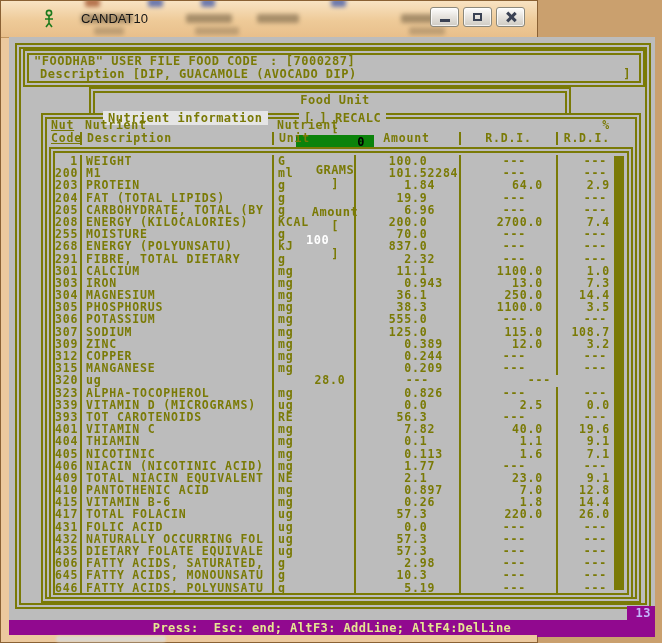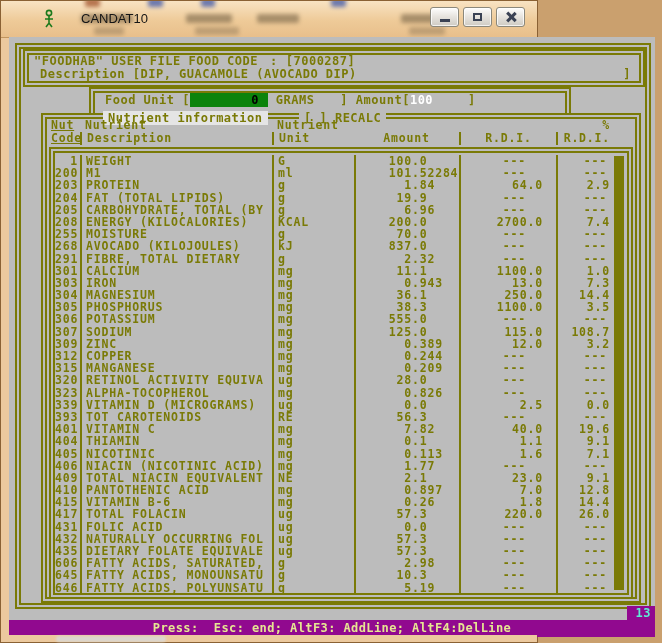--- a/index.html
+++ b/index.html
@@ -25,21 +25,21 @@
   .client{position:absolute;left:8px;top:36px;width:646px;height:600px;background:#bcbcbc;
     color:#7a7a06;font-weight:bold;}
   .dbox{position:absolute;border:6px double #7a7a06;box-sizing:border-box;}
   #outerbox{left:6px;top:6px;width:636px;height:566px;}
   #hdrbox{left:14px;top:12px;width:622px;height:38px;font-size:12px;letter-spacing:.5px;}
   .hline{height:13px;line-height:13px;white-space:pre;padding-left:5px;display:flex;}
   .ml12{margin-left:12px;} .ml8{margin-left:8px;text-align:right;}
   .fieldwrap{display:flex;flex:1;white-space:pre;}
   .spacer{flex:1;}
   #fubox{left:80px;top:50px;width:482px;height:26px;border-bottom:none;font-size:12px;letter-spacing:.5px;}
-  .fuline{display:flex;line-height:14px;padding-left:10px;white-space:pre;align-items:center;height:14px;margin-top:0px;}
+  .fuline{display:flex;line-height:14px;padding-left:10px;white-space:pre;align-items:center;height:14px;margin-top:0px;flex-direction:column;}
   .gfield{display:inline-block;width:78px;background:#0b830b;color:#000;text-align:right;padding-right:9px;box-sizing:border-box;}
   .gapA{display:inline-block;width:26px;}
   .amtfield{display:inline-block;width:58px;color:#ffffff;}
   #nutbox{left:32px;top:76px;width:600px;height:490px;}
   .box-label{position:absolute;top:-8px;left:8px;background:#e5e5e5;padding:0 5px;font-size:12px;
     letter-spacing:.5px;line-height:14px;white-space:pre;margin-left:48px;}
   .recalc{position:absolute;top:-8px;left:252px;background:#bcbcbc;padding:0 5px;font-size:12px;
     letter-spacing:.5px;line-height:14px;white-space:pre;}
   
   #thead{position:absolute;left:38px;top:82px;width:572px;font-size:11.5px;letter-spacing:.8px;}
@@ -58,21 +58,21 @@
   .c{text-align:right;padding-right:2px;}
   .d,.u{border-left:2px solid #7a7a06;padding-left:4px;}
   .a{border-left:2px solid #7a7a06;display:flex;}
   .int{display:inline-block;width:56px;text-align:right;}
   .r{border-left:2px solid #7a7a06;text-align:right;padding-right:13px;}
   .r.dash{padding-right:30px;}
   .p{border-left:2px solid #7a7a06;text-align:right;padding-right:2px;}
   .p.dash{padding-right:5px;}
   .vscroll{position:absolute;right:3px;top:3px;bottom:3px;width:10px;background:#7a7a06;}
   
-  .row-ind{position:absolute;right:0;top:569px;width:28px;height:14px;background:#91098f;color:#5eead4;
+  .row-ind{position:absolute;right:0;top:569px;width:28px;height:14px;background:#91098f;color:#c4b5fd;
     text-align:right;padding-right:4px;font-size:12px;line-height:14px;box-sizing:border-box;letter-spacing:.5px;}
   .statusbar{position:absolute;left:0;bottom:0;width:100%;height:17px;background:#91098f;color:#e6e692;
     font-size:12px;font-weight:bold;text-align:center;line-height:17px;letter-spacing:.4px;white-space:pre;}
   .bottomstrip{position:absolute;left:0;bottom:0;width:100%;height:7px;background:#ecc99e;}
   .bottom-blob{position:absolute;left:55px;bottom:0px;width:110px;height:6px;background:#d9d9d6;
     border-radius:3px;filter:blur(1px);opacity:.85;}
 </style>
 </head>
 <body>
 
@@ -213,21 +213,21 @@
           <div class="trow">
             <span class="cell c">255</span>
             <span class="cell d">MOISTURE</span>
             <span class="cell u">g</span>
             <span class="cell a"><span class="int">70</span><span class="frac">.0</span></span>
             <span class="cell r dash">---</span>
             <span class="cell p dash">---</span>
           </div>
           <div class="trow">
             <span class="cell c">268</span>
-            <span class="cell d">AVOCADO (KILOJOULES)</span>
+            <span class="cell d">ENERGY (POLYUNSATU)</span>
             <span class="cell u">kJ</span>
             <span class="cell a"><span class="int">837</span><span class="frac">.0</span></span>
             <span class="cell r dash">---</span>
             <span class="cell p dash">---</span>
           </div>
           <div class="trow">
             <span class="cell c">291</span>
             <span class="cell d">FIBRE, TOTAL DIETARY</span>
             <span class="cell u">g</span>
             <span class="cell a"><span class="int">2</span><span class="frac">.32</span></span>
@@ -301,21 +301,20 @@
           <div class="trow">
             <span class="cell c">315</span>
             <span class="cell d">MANGANESE</span>
             <span class="cell u">mg</span>
             <span class="cell a"><span class="int">0</span><span class="frac">.209</span></span>
             <span class="cell r dash">---</span>
             <span class="cell p dash">---</span>
           </div>
           <div class="trow">
             <span class="cell c">320</span>
-            <span class="cell d">RETINOL ACTIVITY EQUIVA</span>
             <span class="cell u">ug</span>
             <span class="cell a"><span class="int">28</span><span class="frac">.0</span></span>
             <span class="cell r dash">---</span>
             <span class="cell p dash">---</span>
           </div>
           <div class="trow">
             <span class="cell c">323</span>
             <span class="cell d">ALPHA-TOCOPHEROL</span>
             <span class="cell u">mg</span>
             <span class="cell a"><span class="int">0</span><span class="frac">.826</span></span>

